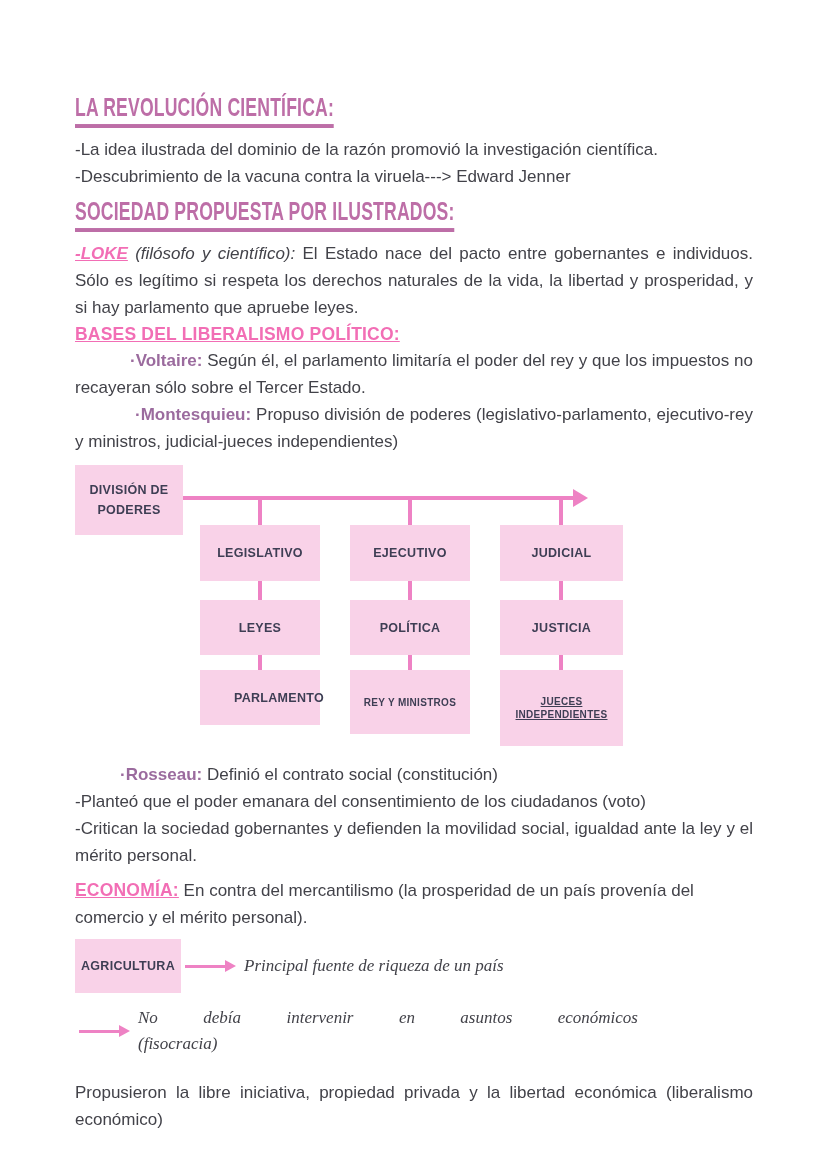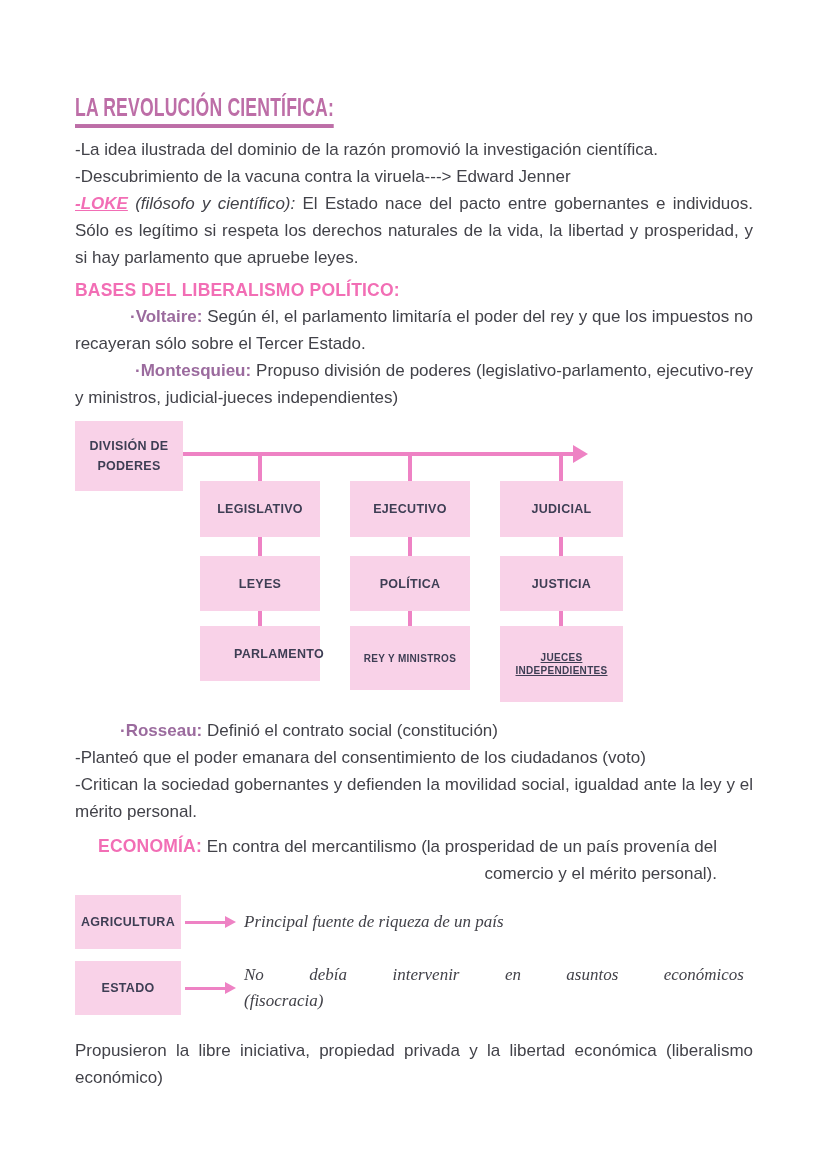--- a/index.html
+++ b/index.html
@@ -19,22 +19,22 @@
   .indent45{text-indent:45px;}
 
   
   .h-block{height:30px;margin:16px 0 8px 0;position:relative;}
   .h-block.second{margin-top:12px;}
   .h-inner{position:absolute;left:0;bottom:0;display:inline-block;white-space:nowrap;
     transform:scale(0.88,1.32);transform-origin:0 100%;
     font-weight:bold;font-size:20px;letter-spacing:0.2px;
     color:var(--heading-mauve);border-bottom:3px solid var(--heading-mauve);padding-bottom:1px;}
 
-  .pink-sub{font-weight:bold;color:var(--accent-pink);
-    font-size:17.5px;line-height:25px;letter-spacing:0.2px;margin-top:7px;}
+  .pink-sub{font-weight:bold;color:var(--accent-pink);text-decoration:underline;
+    font-size:17.5px;line-height:25px;letter-spacing:0.2px;margin-top:1px;}
   .loke-label{font-weight:bold;font-style:italic;color:var(--accent-pink);text-decoration:underline;}
   .ital{font-style:italic;}
   .name{font-weight:bold;color:var(--name-purple);}
 
   
   .diagram{position:relative;height:296px;margin-top:10px;}
   .dbox{position:absolute;background:var(--box-fill);color:var(--diagram-text);
     font-weight:bold;font-size:12.5px;letter-spacing:0.3px;text-align:center;
     display:flex;align-items:center;justify-content:center;padding:0 6px;}
   .root{left:0;top:0;width:108px;height:70px;line-height:20px;}
@@ -45,21 +45,21 @@
   .x1{left:183px;} .x2{left:333px;} .x3{left:484px;}
   .drop{top:33px;height:27px;}
   .cn1{top:116px;height:19px;}
   .cn2{top:190px;height:15px;}
   .c1{left:125px;width:120px;} .c2{left:275px;width:120px;} .c3{left:425px;width:123px;}
   .r1{top:60px;height:56px;} .r2{top:135px;height:55px;}
   .r3a{top:205px;height:55px;padding-left:44px;} .r3b{top:205px;height:64px;} .r3c{top:205px;height:76px;text-decoration:underline;}
   .small{font-size:10px;line-height:13px;}
 
   
-  .econ-para{margin-top:8px;max-width:642px;text-align:right;}
+  .econ-para{margin-top:8px;max-width:642px;}
   .econ-row{display:flex;align-items:center;margin-top:8px;}
   .econ-row.gap{margin-top:12px;}
   .ebox{flex:0 0 auto;width:106px;height:54px;background:var(--box-fill);color:var(--diagram-text);
     font-weight:bold;font-size:12.5px;letter-spacing:0.3px;
     display:flex;align-items:center;justify-content:center;}
   .earrow{flex:0 0 auto;display:flex;align-items:center;margin:0 8px 0 4px;}
   .eline{width:40px;height:3px;background:var(--connector-pink);}
   .ehead{width:0;height:0;border-left:11px solid var(--connector-pink);
     border-top:6px solid transparent;border-bottom:6px solid transparent;}
   .enote{font-style:italic;font-size:17px;line-height:26px;font-family:Liberation Serif, serif;}
@@ -70,20 +70,23 @@
 <body>
 
 <div class="content">
 
   <div class="h-block">
     <span class="h-inner">LA REVOLUCIÓN CIENTÍFICA:</span>
   </div>
   <p>-La idea ilustrada del dominio de la razón promovió la investigación científica.</p>
   <p>-Descubrimiento de la vacuna contra la viruela---&gt; Edward Jenner</p>
 
+  <div class="h-block second">
+    <span class="h-inner">SOCIEDAD PROPUESTA POR ILUSTRADOS:</span>
+  </div>
 
   <p class="justify"><span class="loke-label">-LOKE</span><span class="ital"> (filósofo y científico): </span><span>El Estado nace del pacto entre gobernantes e individuos. Sólo es legítimo si respeta los derechos naturales de la vida, la libertad y prosperidad, y si hay parlamento que apruebe leyes.</span></p>
 
   <p class="pink-sub">BASES DEL LIBERALISMO POLÍTICO:</p>
 
   <p class="justify indent55"><span class="name">·Voltaire: </span><span>Según él, el parlamento limitaría el poder del rey y que los impuestos no recayeran sólo sobre el Tercer Estado.</span></p>
 
   <p class="justify indent60"><span class="name">·Montesquieu: </span><span>Propuso división de poderes (legislativo-parlamento, ejecutivo-rey y ministros, judicial-jueces independientes)</span></p>
 
   <div class="diagram">
@@ -124,21 +127,20 @@
   <div class="econ-row">
     <div class="ebox">AGRICULTURA</div>
     <div class="earrow">
       <div class="eline"></div>
       <div class="ehead"></div>
     </div>
     <div class="enote">Principal fuente de riqueza de un país</div>
   </div>
 
   <div class="econ-row gap">
-    <div class="ebox">ESTADO</div>
     <div class="earrow">
       <div class="eline"></div>
       <div class="ehead"></div>
     </div>
     <div class="enote">
       <div class="jline">No debía intervenir en asuntos económicos</div>
       <div>(fisocracia)</div>
     </div>
   </div>
 

